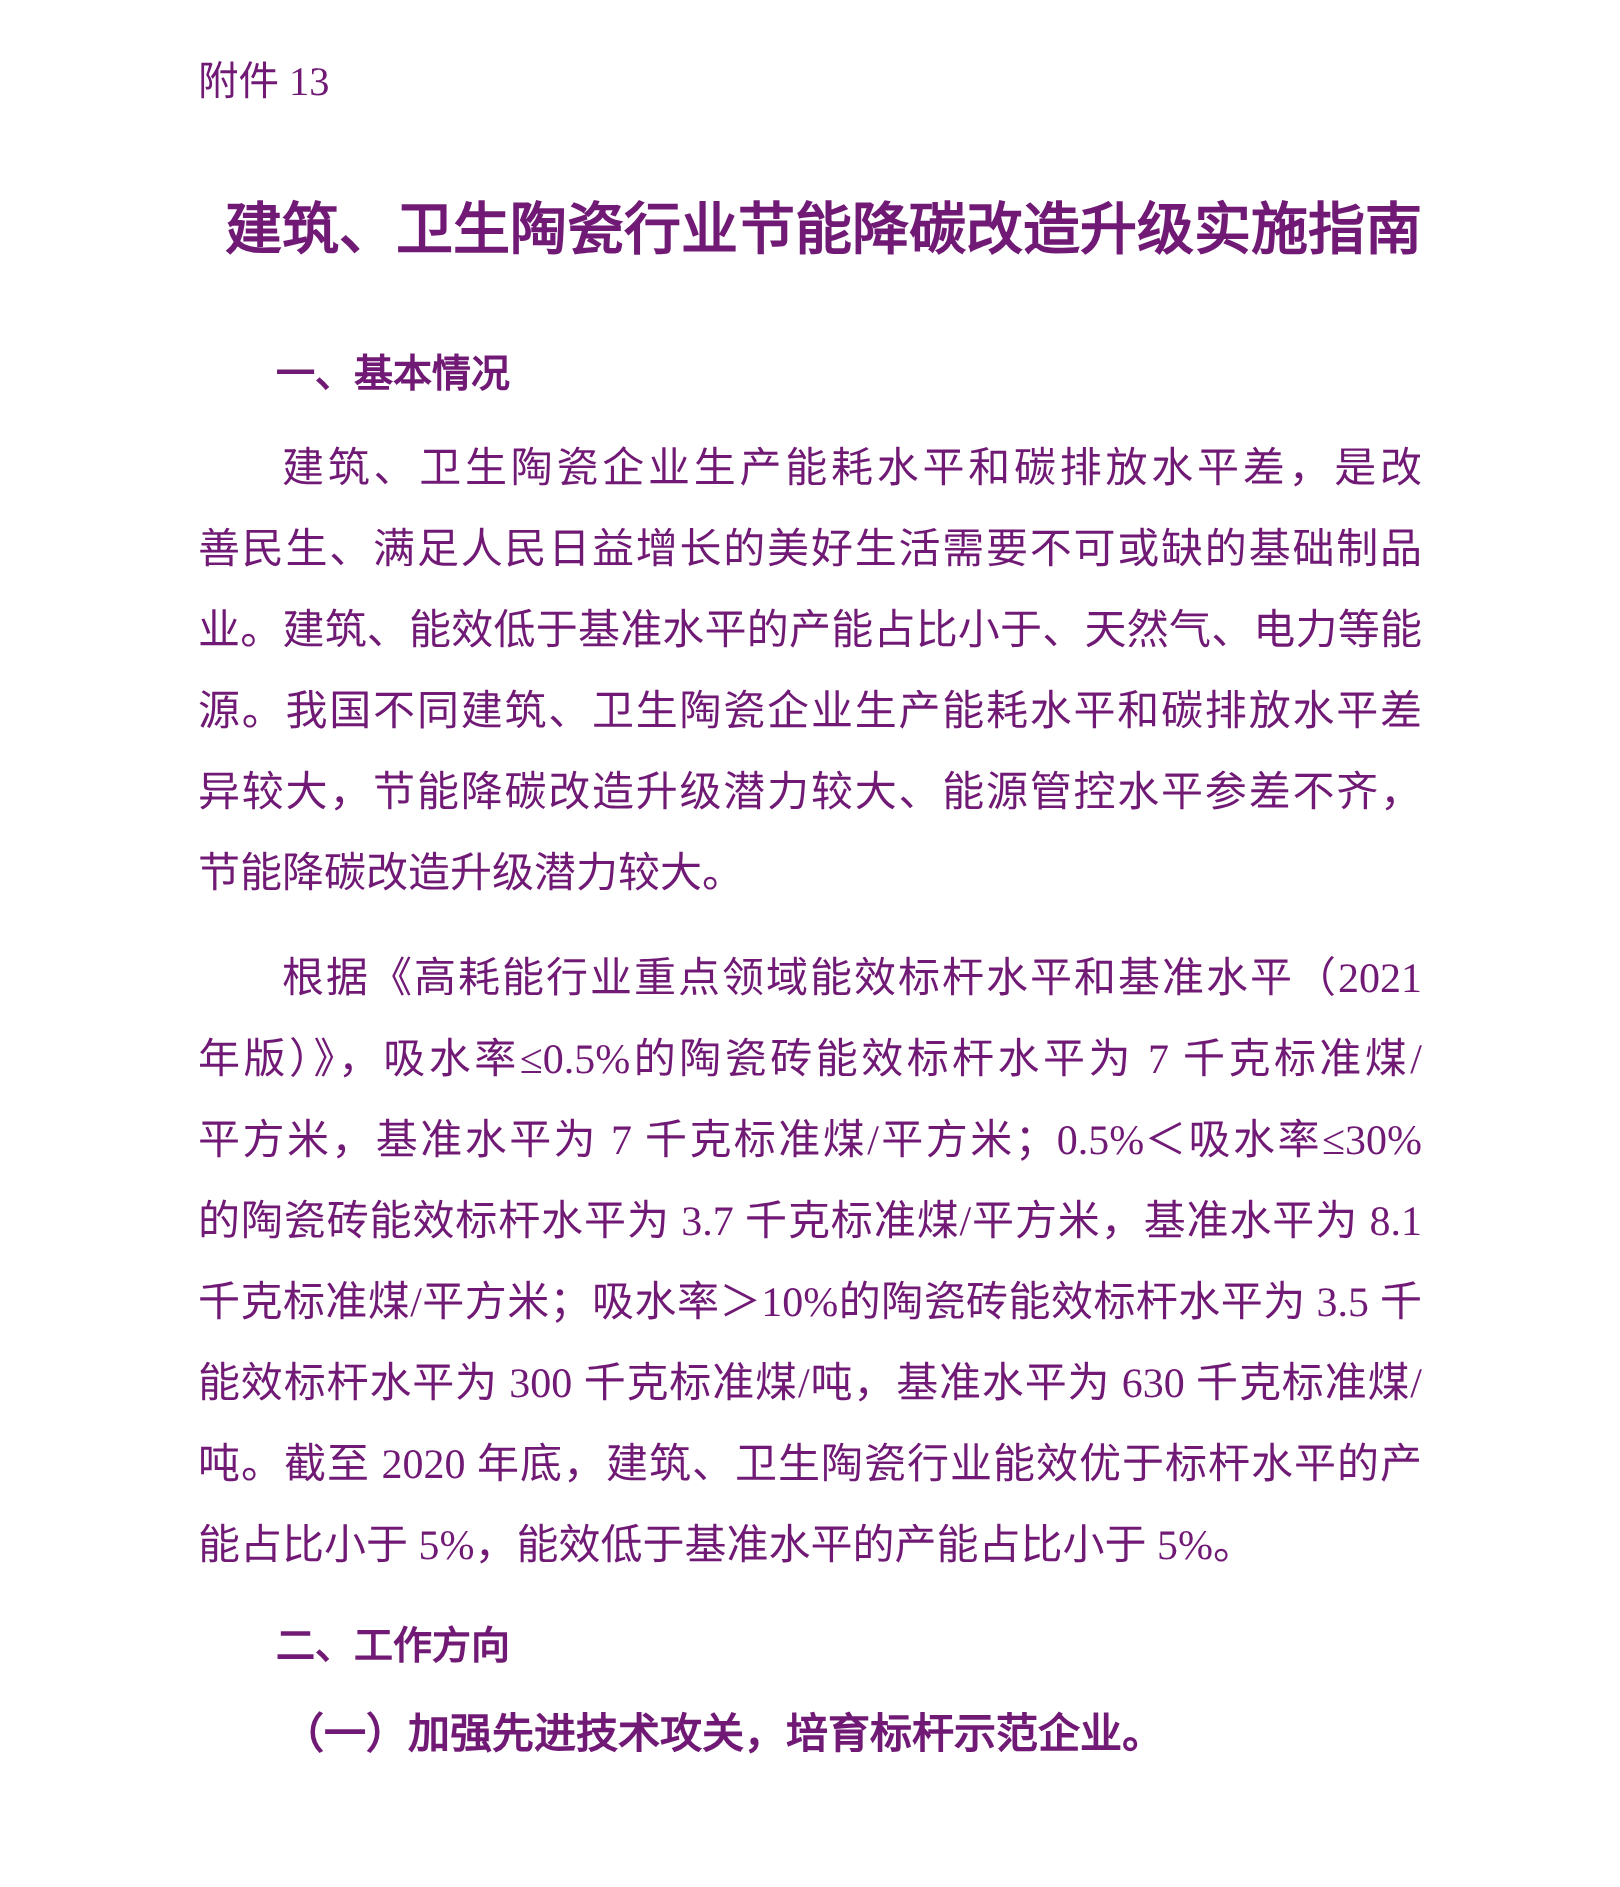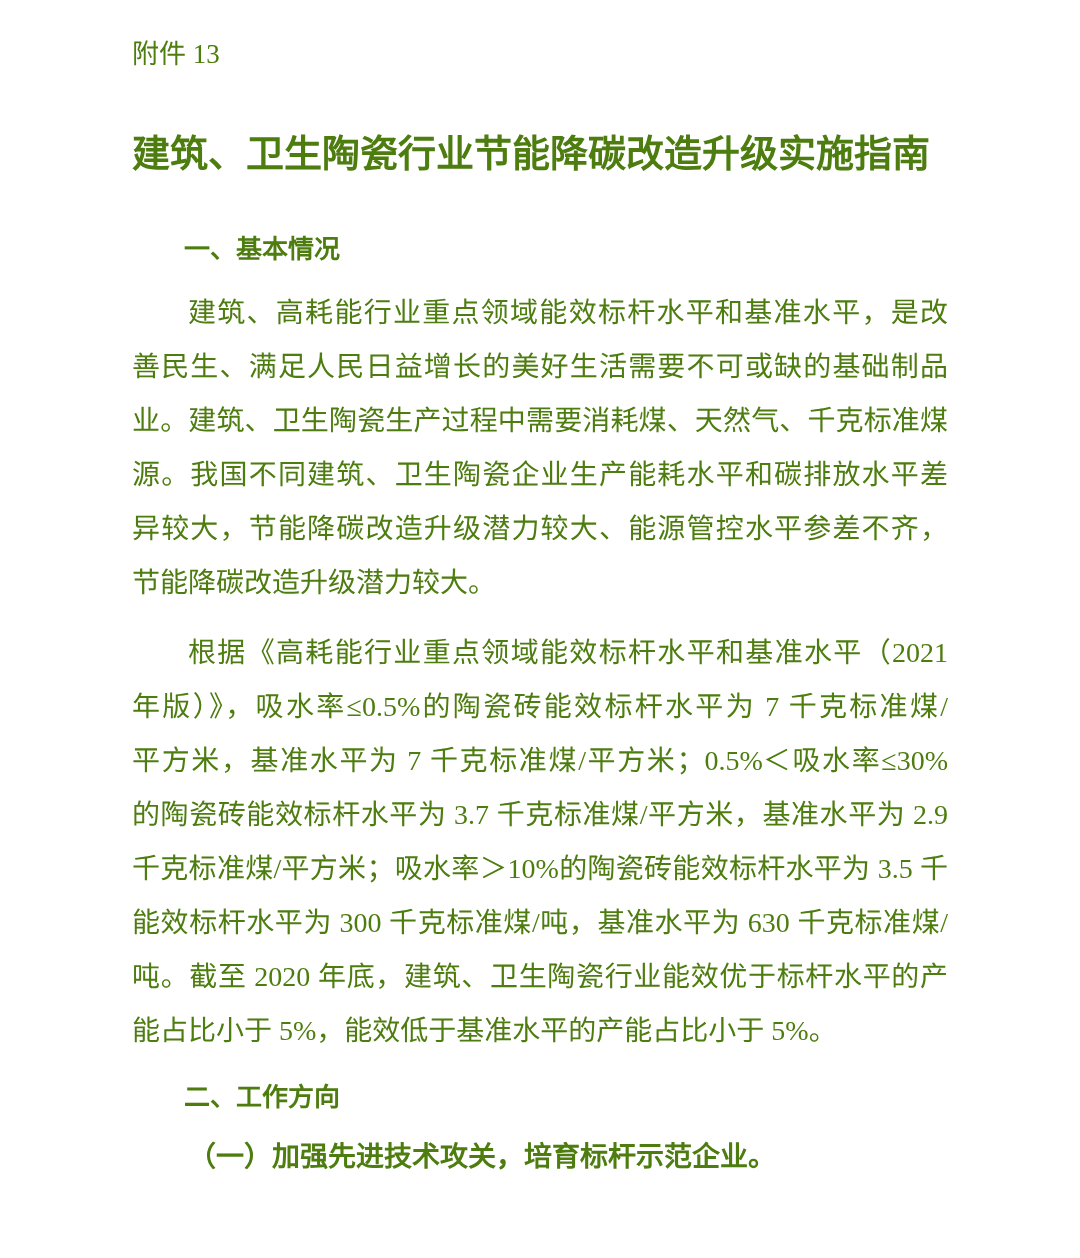--- a/index.html
+++ b/index.html
@@ -9,34 +9,34 @@
   }
   .page {
     position: relative;
     width: 1080px;
     height: 1258px;
     margin: 0 auto;
     background: #ffffff;
     box-sizing: border-box;
     padding: 36px 132px 0 132px;
     overflow: hidden;
-    color: #4d7c0f;
+    color: #701a75;
     font-family: "Liberation Serif", "DejaVu Serif", serif;
   }
   .attachment-label {
     font-size: 27px;
     line-height: 36px;
     text-align: left;
   }
   .doc-title {
     margin: 56px 0 0 0;
     font-size: 38px;
     line-height: 52px;
     font-weight: bold;
-    text-align: left;
+    text-align: right;
     font-family: Liberation Sans, sans-serif;
     letter-spacing: 0px;
     white-space: nowrap;
   }
   .section-heading {
     margin: 48px 0 0 0;
     font-size: 26px;
     line-height: 42px;
     font-weight: bold;
     font-family: "Liberation Sans", "DejaVu Sans", sans-serif;
@@ -77,33 +77,33 @@
 
 <div class="page">
 
   <div class="attachment-label">附件 13</div>
 
   <h1 class="doc-title">建筑、卫生陶瓷行业节能降碳改造升级实施指南</h1>
 
   <h2 class="section-heading">一、基本情况</h2>
 
   <div class="paragraph">
-      <div class="line first-line">建筑、高耗能行业重点领域能效标杆水平和基准水平，是改</div>
+      <div class="line first-line">建筑、卫生陶瓷企业生产能耗水平和碳排放水平差，是改</div>
       <div class="line">善民生、满足人民日益增长的美好生活需要不可或缺的基础制品</div>
-      <div class="line">业。建筑、卫生陶瓷生产过程中需要消耗煤、天然气、千克标准煤</div>
+      <div class="line">业。建筑、能效低于基准水平的产能占比小于、天然气、电力等能</div>
       <div class="line">源。我国不同建筑、卫生陶瓷企业生产能耗水平和碳排放水平差</div>
       <div class="line">异较大，节能降碳改造升级潜力较大、能源管控水平参差不齐，</div>
       <div class="line last-line">节能降碳改造升级潜力较大。</div>
     </div>
 
   <div class="paragraph">
       <div class="line first-line">根据《高耗能行业重点领域能效标杆水平和基准水平（2021</div>
       <div class="line">年版）》，吸水率≤0.5%的陶瓷砖能效标杆水平为 7 千克标准煤/</div>
       <div class="line">平方米，基准水平为 7 千克标准煤/平方米；0.5%＜吸水率≤30%</div>
-      <div class="line">的陶瓷砖能效标杆水平为 3.7 千克标准煤/平方米，基准水平为 2.9</div>
+      <div class="line">的陶瓷砖能效标杆水平为 3.7 千克标准煤/平方米，基准水平为 8.1</div>
       <div class="line">千克标准煤/平方米；吸水率＞10%的陶瓷砖能效标杆水平为 3.5 千</div>
       <div class="line">能效标杆水平为 300 千克标准煤/吨，基准水平为 630 千克标准煤/</div>
       <div class="line">吨。截至 2020 年底，建筑、卫生陶瓷行业能效优于标杆水平的产</div>
       <div class="line last-line">能占比小于 5%，能效低于基准水平的产能占比小于 5%。</div>
     </div>
 
   <h2 class="section-heading second">二、工作方向</h2>
 
   <div class="subsection-heading">（一）加强先进技术攻关，培育标杆示范企业。</div>
 

